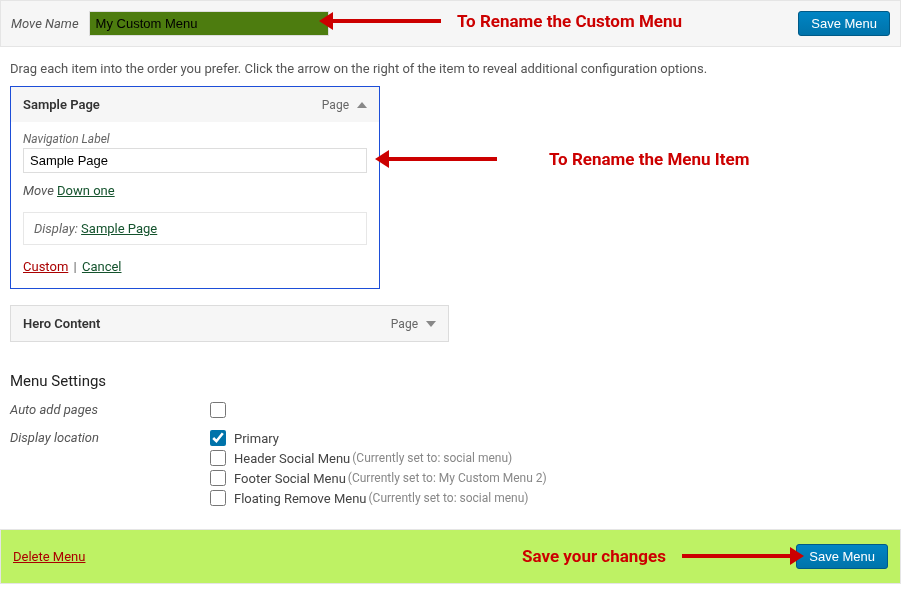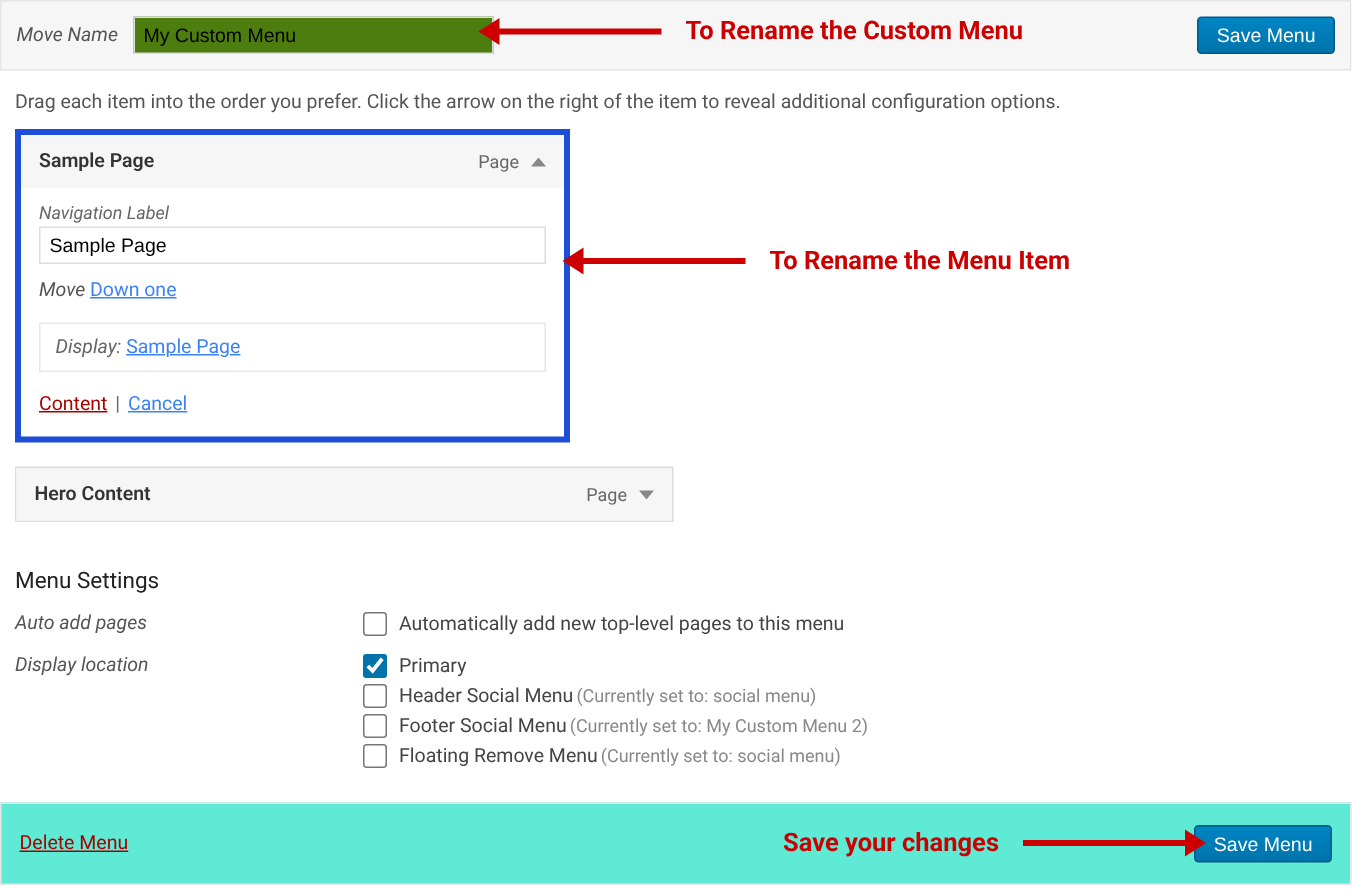--- a/index.html
+++ b/index.html
@@ -4,47 +4,47 @@
   <style>
     * { box-sizing: border-box; margin: 0; padding: 0; }
     body { font-family: -apple-system, "Segoe UI", Roboto, Arial, sans-serif; font-size: 13px; color: #444; background: #fff; width: 901px; }
     .top-bar { background: #f6f6f6; border: 1px solid #e5e5e5; padding: 10px; display: flex; align-items: center; position: relative; }
     .top-bar label { font-style: italic; color: #555; margin-right: 10px; }
     .menu-name-input { width: 240px; padding: 4px 6px; border: 1px solid #ddd; font-size: 13px; background: #4d7c0f; }
     .save-btn { background: #0073aa; background-image: linear-gradient(#0085c4,#0073aa); color: #fff; border: 1px solid #005a87; border-radius: 3px; padding: 4px 12px; font-size: 13px; cursor: pointer; }
     .save-btn.top { margin-left: auto; }
     .instructions { padding: 14px 10px 10px; color: #555; font-size: 13px; }
     .menu-items { padding: 0 10px 10px; }
-    .item { background: #fff; border: 4px solid #1d4ed8; width: 370px; }
+    .item { background: #fff; border: 1px solid #1d4ed8; width: 370px; }
     .item-header { background: #f6f6f6; border-bottom: 0; padding: 10px 12px; display: flex; align-items: center; cursor: move; }
     .item-title { font-weight: 600; color: #333; font-size: 13px; }
     .item-type { margin-left: auto; color: #666; font-size: 12px; margin-right: 8px; }
     .triangle { width: 0; height: 0; display: inline-block; }
     .triangle.up { border-left: 5px solid transparent; border-right: 5px solid transparent; border-bottom: 6px solid #888; }
     .triangle.down { border-left: 5px solid transparent; border-right: 5px solid transparent; border-top: 6px solid #888; }
     .item-body { padding: 10px 12px 14px; }
     .field-label { font-style: italic; color: #666; font-size: 12px; margin-bottom: 2px; display: block; }
     .nav-label-input { width: 100%; padding: 4px 6px; border: 1px solid #ddd; font-size: 13px; background: #fff; margin-bottom: 10px; }
     .move-row { margin-bottom: 14px; font-size: 13px; }
     .move-row span.italic { font-style: italic; color: #555; }
-    .link { color: #3b82f6; text-decoration: underline; cursor: pointer; }
+    .link { color: #14532d; text-decoration: underline; cursor: pointer; }
     .link.red { color: #a00; }
     .original-box { border: 1px solid #e7e7e7; padding: 8px 10px; margin-bottom: 14px; font-size: 13px; }
     .original-box span.italic { font-style: italic; color: #666; }
     .action-links { font-size: 13px; }
     .item2 { margin-top: 16px; border: 1px solid #dcdcdc; width: 439px; }
     .item2 .item-header { background: #f6f6f6; border-bottom: 0; }
     .settings-heading { padding: 20px 10px 8px; font-weight: 400; font-size: 15px; color: #222; }
-    .settings-row { display: flex; padding: 4px 10px; font-size: 13px; gap: 32px; }
+    .settings-row { display: flex; padding: 4px 10px; font-size: 13px; }
     .settings-row .label { width: 200px; font-style: italic; color: #555; }
     .settings-row .controls { flex: 1; }
     .checkbox-row { margin-bottom: 4px; display: flex; align-items: center; }
     .checkbox-row input { margin-right: 8px; width: 16px; height: 16px; accent-color: #0073aa; }
     .checkbox-row .small { color: #888; font-size: 12px; margin-left: 2px; }
-    .bottom-bar { background: #5eead4; border: 1px solid #e5e5e5; padding: 14px 12px; display: flex; align-items: center; margin-top: 15px; position: relative; }
+    .bottom-bar { background: #bef264; border: 1px solid #e5e5e5; padding: 14px 12px; display: flex; align-items: center; margin-top: 15px; position: relative; }
     .bottom-bar .save-btn { margin-left: auto; }
     .annotation { position: absolute; color: #c00; font-weight: bold; font-size: 17px; pointer-events: none; display: flex; align-items: center; }
     .arrow-left { position: relative; width: 110px; height: 4px; background: #c00; }
     .arrow-left::before { content: ""; position: absolute; left: -12px; top: -7px; border-top: 9px solid transparent; border-bottom: 9px solid transparent; border-right: 14px solid #c00; }
     .arrow-right { position: relative; width: 110px; height: 4px; background: #c00; }
     .arrow-right::after { content: ""; position: absolute; right: -12px; top: -7px; border-top: 9px solid transparent; border-bottom: 9px solid transparent; border-left: 14px solid #c00; }
     .main-wrap { position: relative; }
     .divider-pipe { color: #666; margin: 0 2px; }
   </style>
 </head>
@@ -79,52 +79,51 @@
           <span class="italic">Move</span>
           <span> </span>
           <a class="link">Down one</a>
         </div>
         <div class="original-box">
           <span class="italic">Display:</span>
           <span> </span>
           <a class="link">Sample Page</a>
         </div>
         <div class="action-links">
-          <a class="link red">Content</a>
+          <a class="link red">Custom</a>
           <span class="divider-pipe">|</span>
           <a class="link">Cancel</a>
         </div>
       </div>
     </div>
 
     <div class="item2">
       <div class="item-header">
         <span class="item-title">Hero Content</span>
         <span class="item-type">Page</span>
         <span class="triangle down"></span>
       </div>
     </div>
 
   </div>
 
-  <div class="annotation" style="left:387px; top:78px;">
+  <div class="annotation" style="left:387px; top:63px;gap:36px;">
     <div class="arrow-left"></div>
     <span style="margin-left:16px;">To Rename the Menu Item</span>
   </div>
 
 </div>
 
 <div class="settings-heading">Menu Settings</div>
 
 <div class="settings-row">
   <div class="label">Auto add pages</div>
   <div class="controls">
     <div class="checkbox-row">
       <input type="checkbox" style="">
-      <span>Automatically add new top-level pages to this menu</span>
     </div>
   </div>
 </div>
 
 <div class="settings-row">
   <div class="label">Display location</div>
   <div class="controls">
     <div class="checkbox-row">
       <input type="checkbox" checked="" style="">
       <span>Primary</span>

